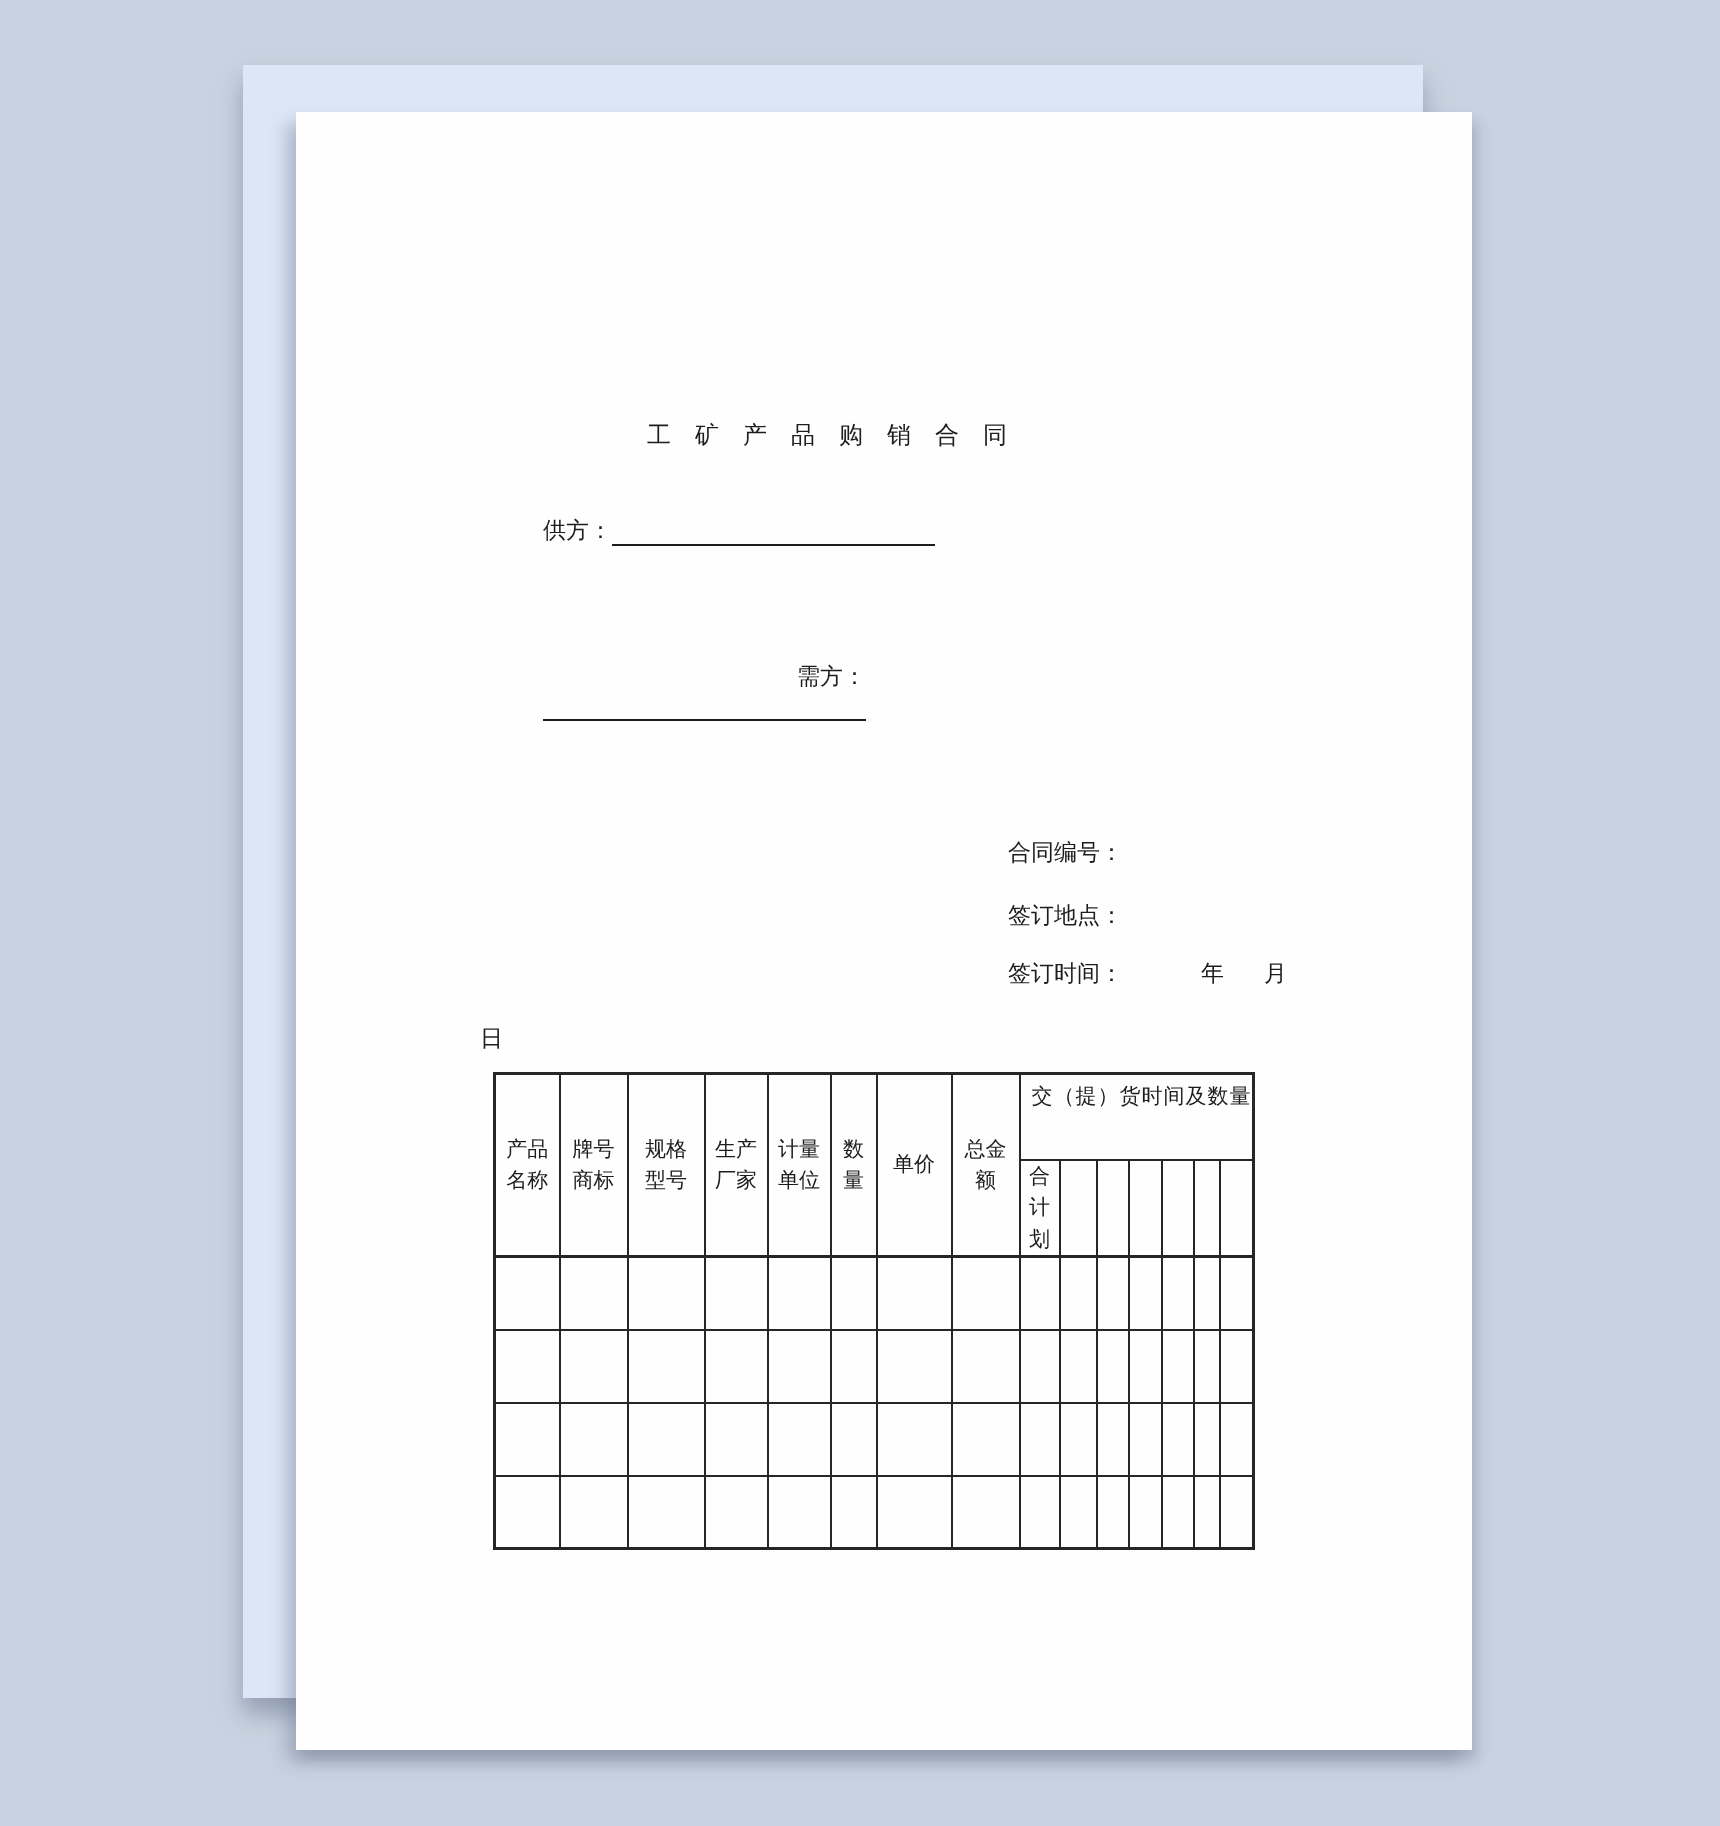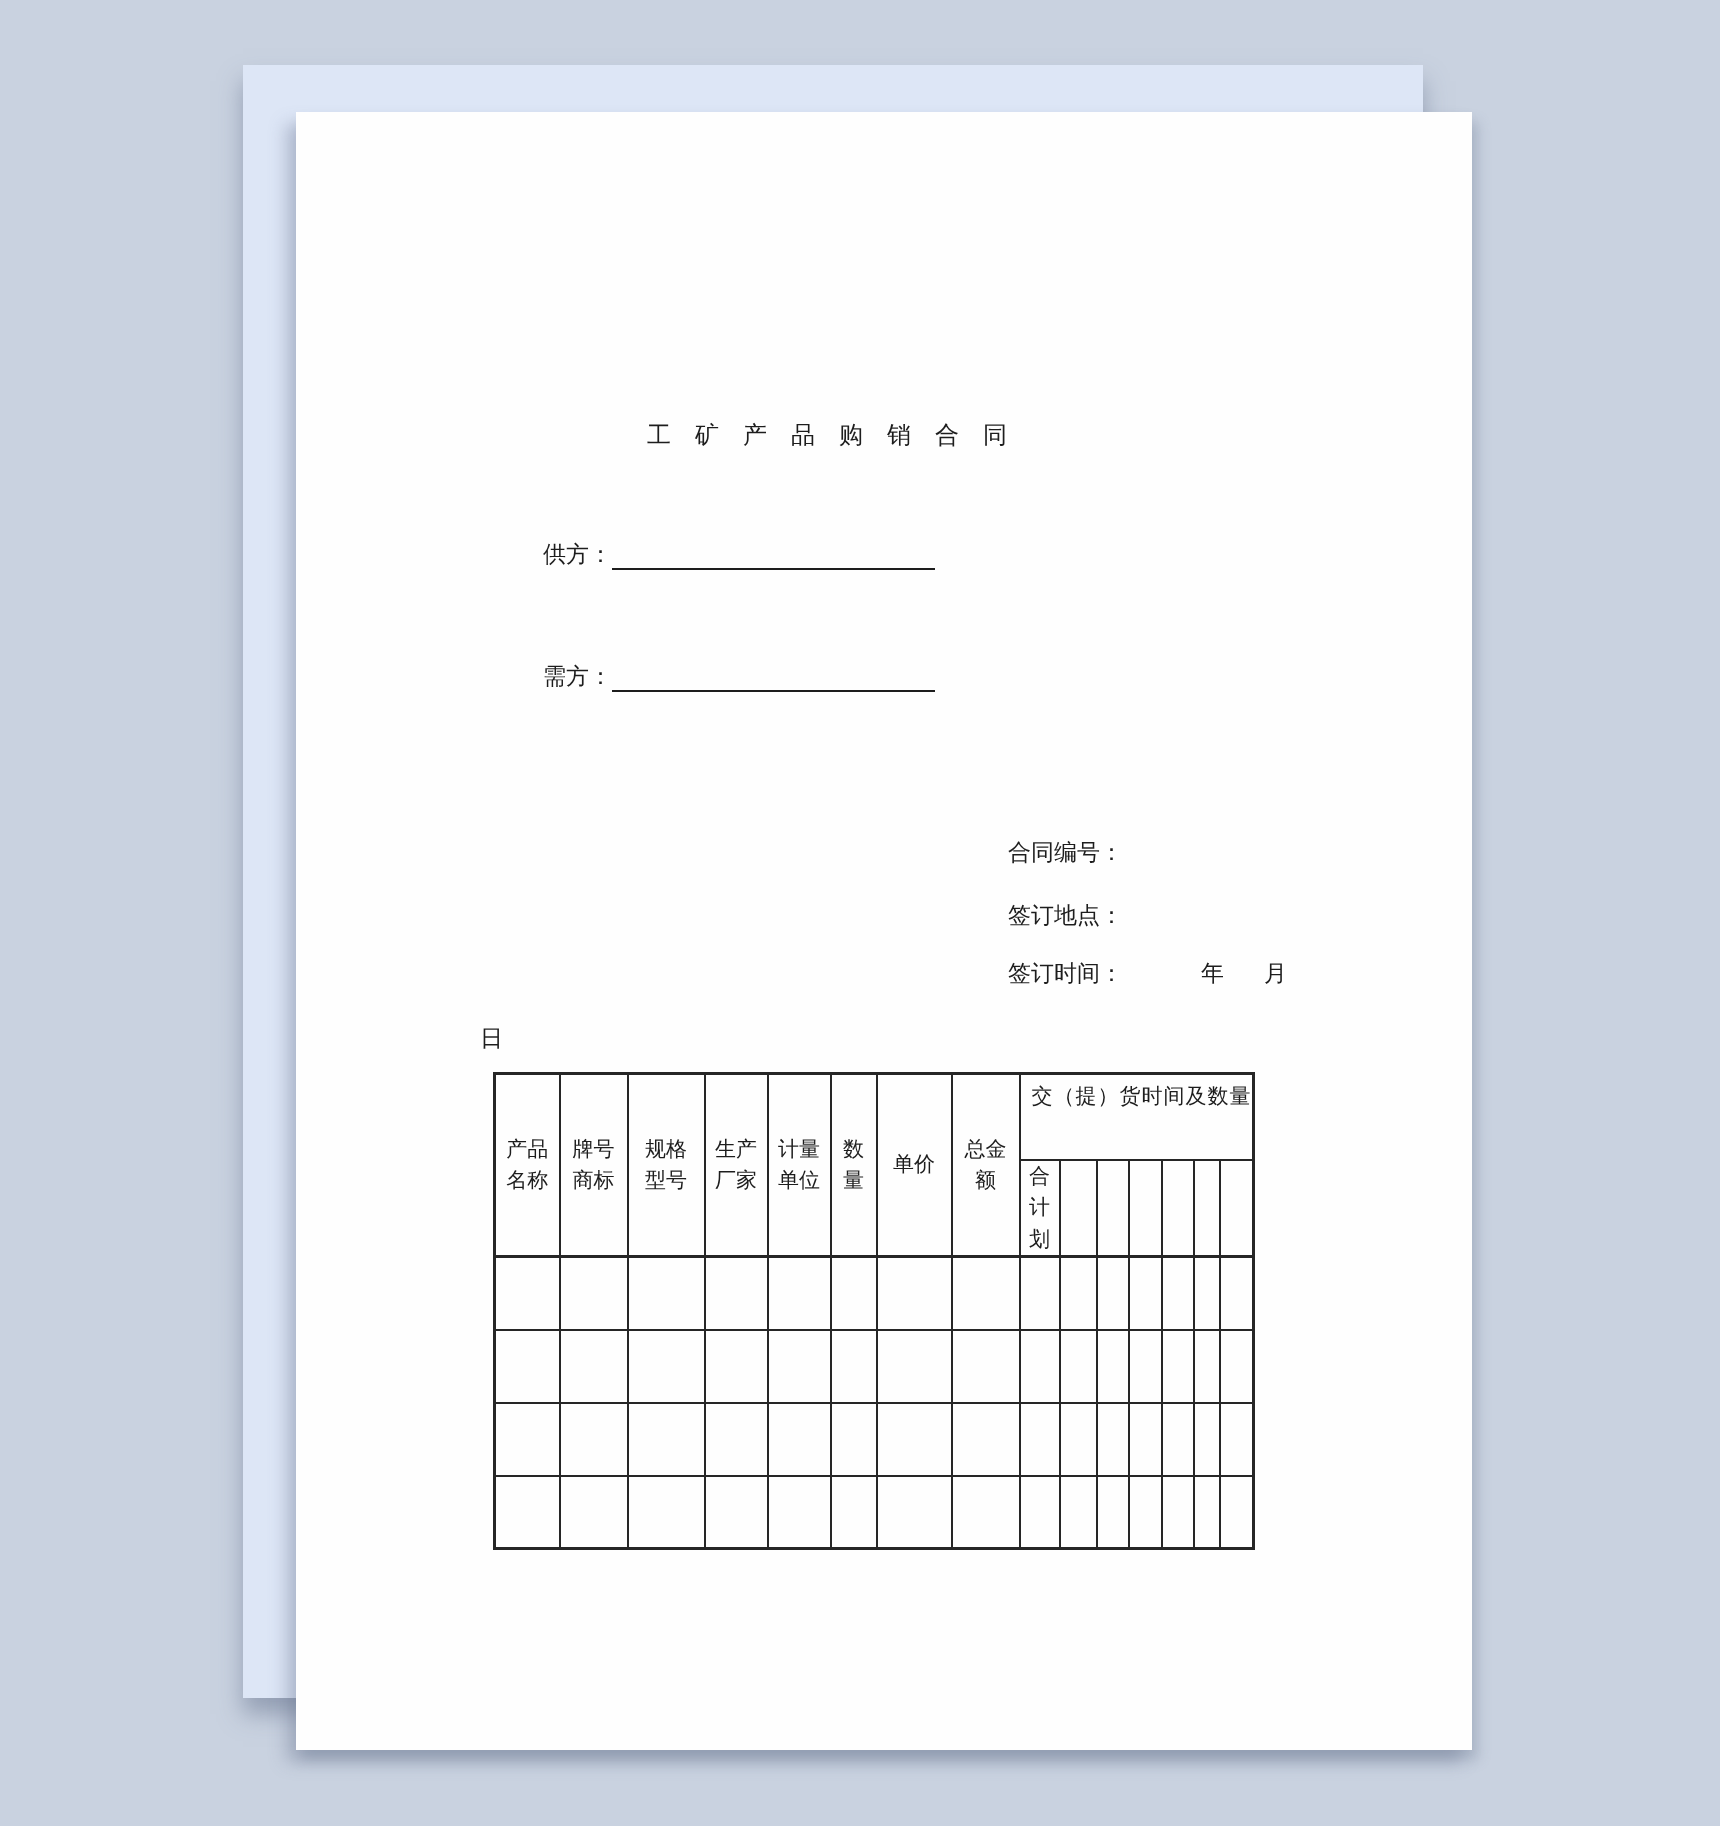--- a/index.html
+++ b/index.html
@@ -37,22 +37,22 @@
 
   .subtitle {
     position: absolute; left: 331px; top: 307px;
     font-size: 24px; letter-spacing: 24px; white-space: nowrap; margin-left: 20px;
   }
 
   .field-line {
     position: absolute; display: flex; align-items: flex-end;
     font-size: 23px; line-height: 30px; white-space: nowrap;
   }
-  .field-line.supplier { left: 247px; top: 428px; }
-  .field-line.buyer    { left: 247px; top: 550px; }
+  .field-line.supplier { left: 247px; top: 404px; }
+  .field-line.buyer    { left: 247px; top: 550px; flex-direction: column; }
   .blank-underline {
     display: inline-block; width: 323px; height: 27px;
     border-bottom: 2px solid #1d1d1d;
   }
 
   .heading {
     position: absolute; left: 222px; top: 671px;
     font-size: 23px; letter-spacing: 0.5px; white-space: nowrap;
   }
 

